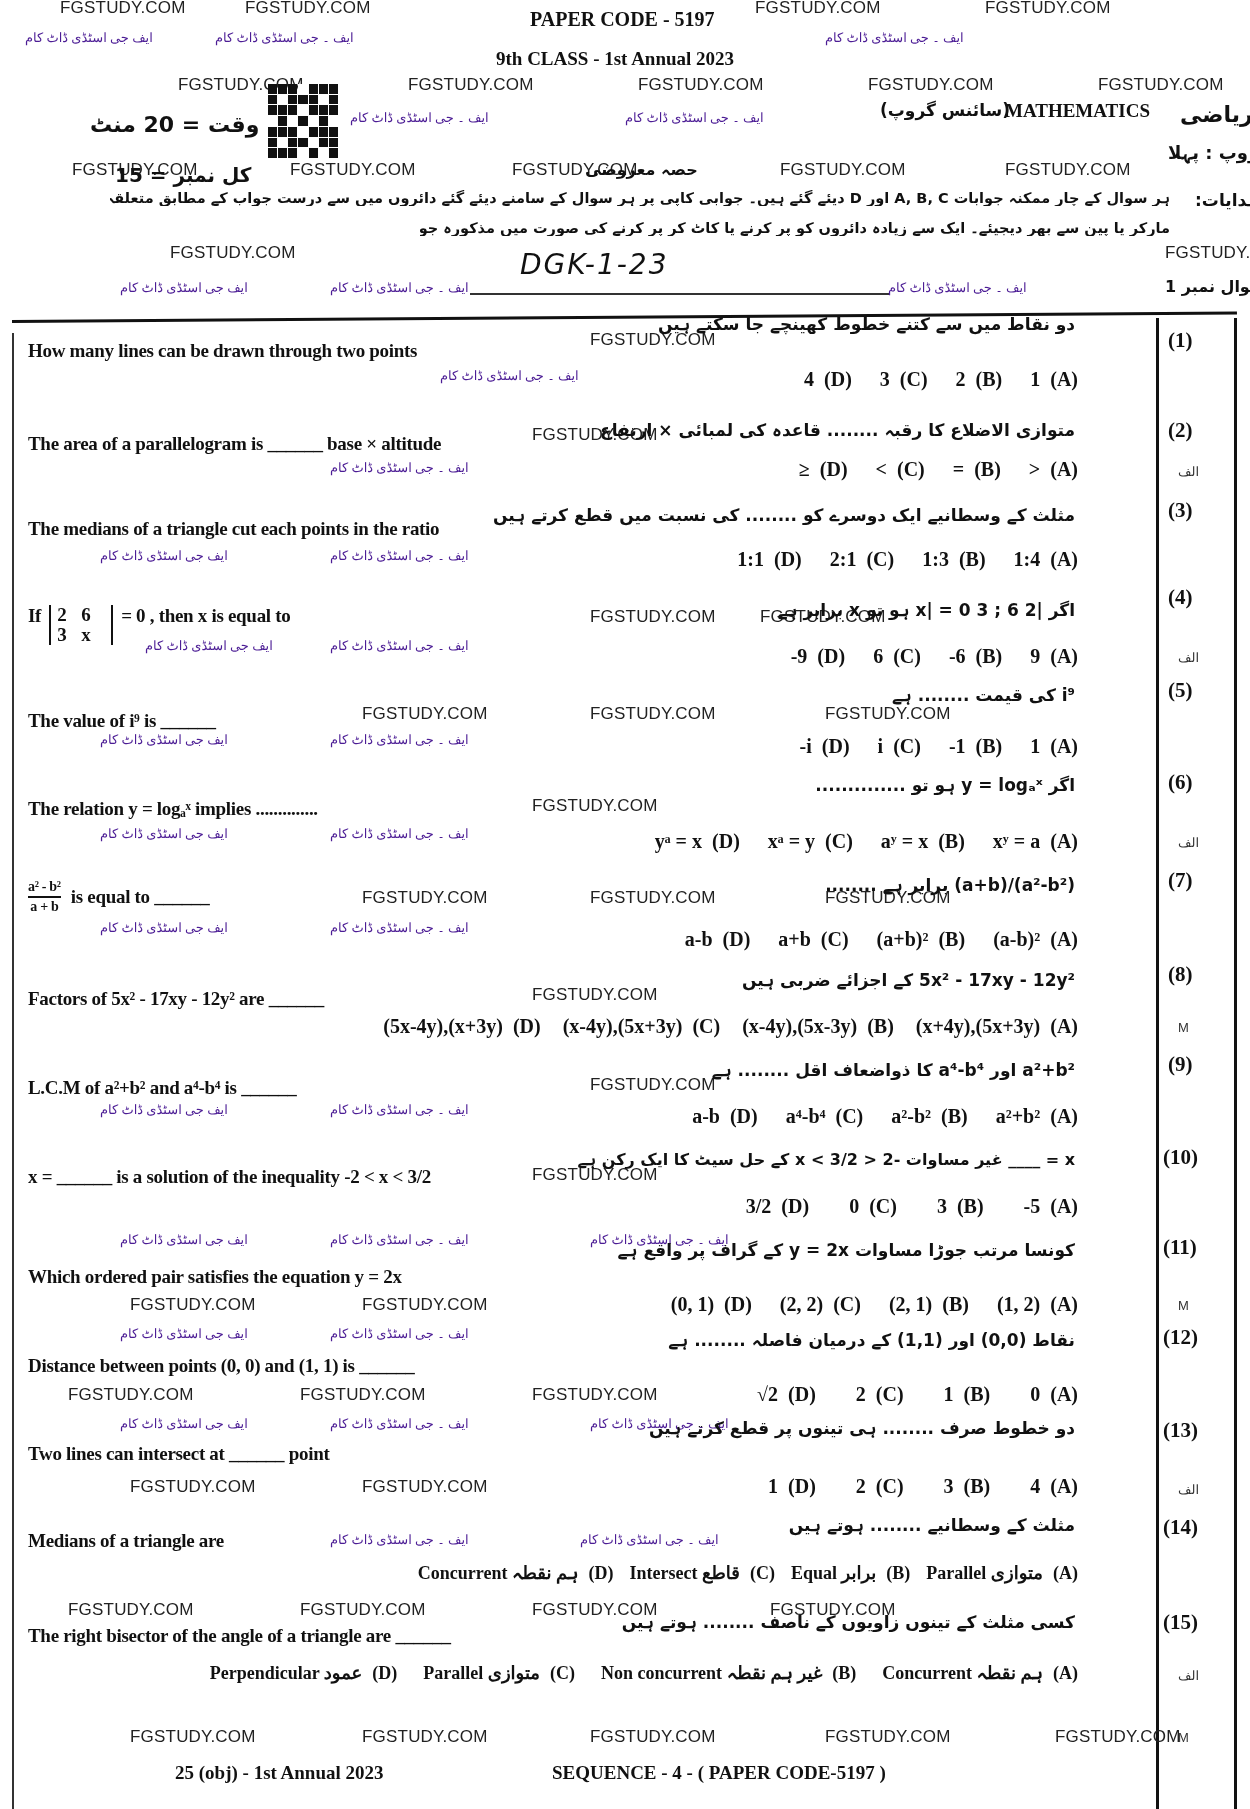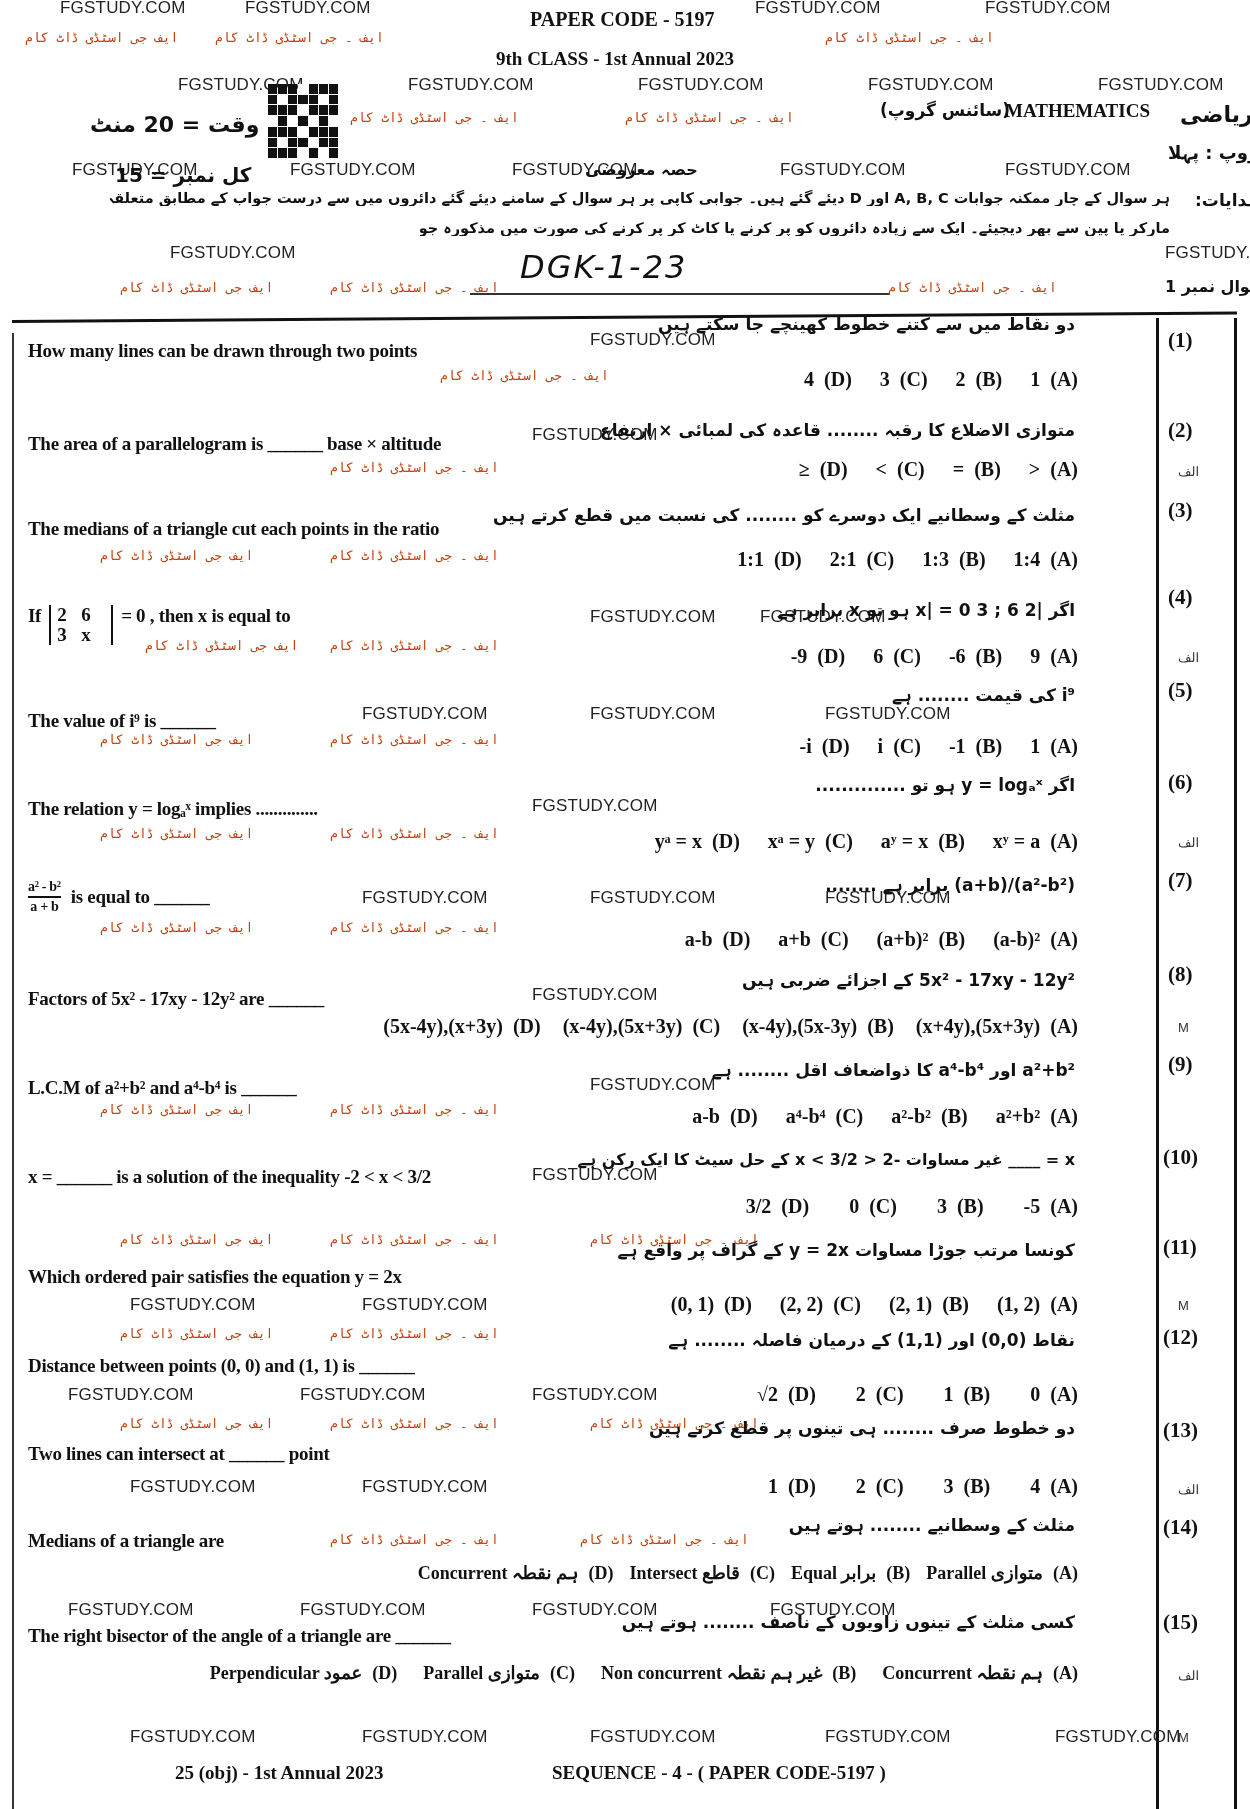--- a/index.html
+++ b/index.html
@@ -1,35 +1,35 @@
 <!DOCTYPE html>
 <html><head>
 <meta charset="utf-8">
 <style>
   html, body { margin:0; padding:0; background:#fff; }
   body { width:1250px; height:1809px; position:relative; overflow:hidden; font-family:"Liberation Serif", serif; color:#111; }
   .abs { position:absolute; }
   .wm { position:absolute; font-family:"Liberation Sans", sans-serif; font-size:17px; color:#222; letter-spacing:0.2px; white-space:nowrap; }
-  .wm-ur { position:absolute; font-family:Liberation Mono, monospace; font-size:13px; color:#c2410c; white-space:nowrap; direction:rtl; }
+  .wm-ur { position:absolute; font-family:Liberation Serif, serif; font-size:13px; color:#4c1d95; white-space:nowrap; direction:rtl; }
   .hdr-bold { font-family:"Liberation Serif", serif; font-weight:bold; white-space:nowrap; }
   .ur { font-family:"DejaVu Sans", sans-serif; font-weight:bold; direction:rtl; white-space:nowrap; }
   .en-q { position:absolute; left:28px; font-family:"Liberation Serif", serif; font-weight:bold; font-size:19px; white-space:nowrap; letter-spacing:-0.3px; }
   .ur-q { position:absolute; right:175px; font-family:"DejaVu Sans", sans-serif; font-weight:bold; font-size:17px; direction:rtl; white-space:nowrap; }
   .opts { position:absolute; right:172px; display:flex; flex-direction:row-reverse; gap:28px; font-family:"Liberation Serif", serif; font-weight:bold; font-size:20px; white-space:nowrap; }
   .opt { display:flex; flex-direction:row-reverse; gap:10px; align-items:baseline; }
   .qnum { position:absolute; left:1168px; font-family:"Liberation Serif", serif; font-weight:bold; font-size:21px; }
   .side-mark { position:absolute; left:1178px; font-family:"Liberation Sans", sans-serif; font-size:13px; color:#333; }
   .border-left { position:absolute; left:12px; top:333px; width:2px; height:1476px; background:#333; }
   .border-mid { position:absolute; left:1156px; top:318px; width:3px; height:1491px; background:#111; }
   .border-right { position:absolute; left:1234px; top:318px; width:3px; height:1491px; background:#111; }
   .border-top { position:absolute; left:12px; top:320px; width:1225px; height:3px; background:#111; transform:rotate(-0.4deg); transform-origin:left; }
   .qr { position:absolute; left:268px; top:84px; width:70px; height:74px; display:grid; grid-template-columns:repeat(7,1fr); grid-template-rows:repeat(7,1fr); gap:1px; }
   .qr div { background:#111; }
   .qr div.w { background:#fff; }
-  .hand { position:absolute; left:520px; top:248px; font-family:"DejaVu Sans", sans-serif; font-size:32px; color:#111; font-style:italic; letter-spacing:2px; }
+  .hand { position:absolute; left:520px; top:248px; font-family:"DejaVu Sans", sans-serif; font-size:28px; color:#111; font-style:italic; letter-spacing:2px; }
   .hand-line { position:absolute; left:470px; top:293px; width:420px; height:2px; background:#333; }
   .frac { display:inline-flex; flex-direction:column; align-items:center; line-height:1; font-size:14px; vertical-align:middle; }
   .frac .bar { width:100%; border-top:2px solid #111; margin:2px 0; }
 </style>
 </head>
 <body>
 
 <div class="wm" style="left:60px;top:-2px">FGSTUDY.COM</div>
 <div class="wm" style="left:245px;top:-2px">FGSTUDY.COM</div>
 <div class="wm" style="left:755px;top:-2px">FGSTUDY.COM</div>

